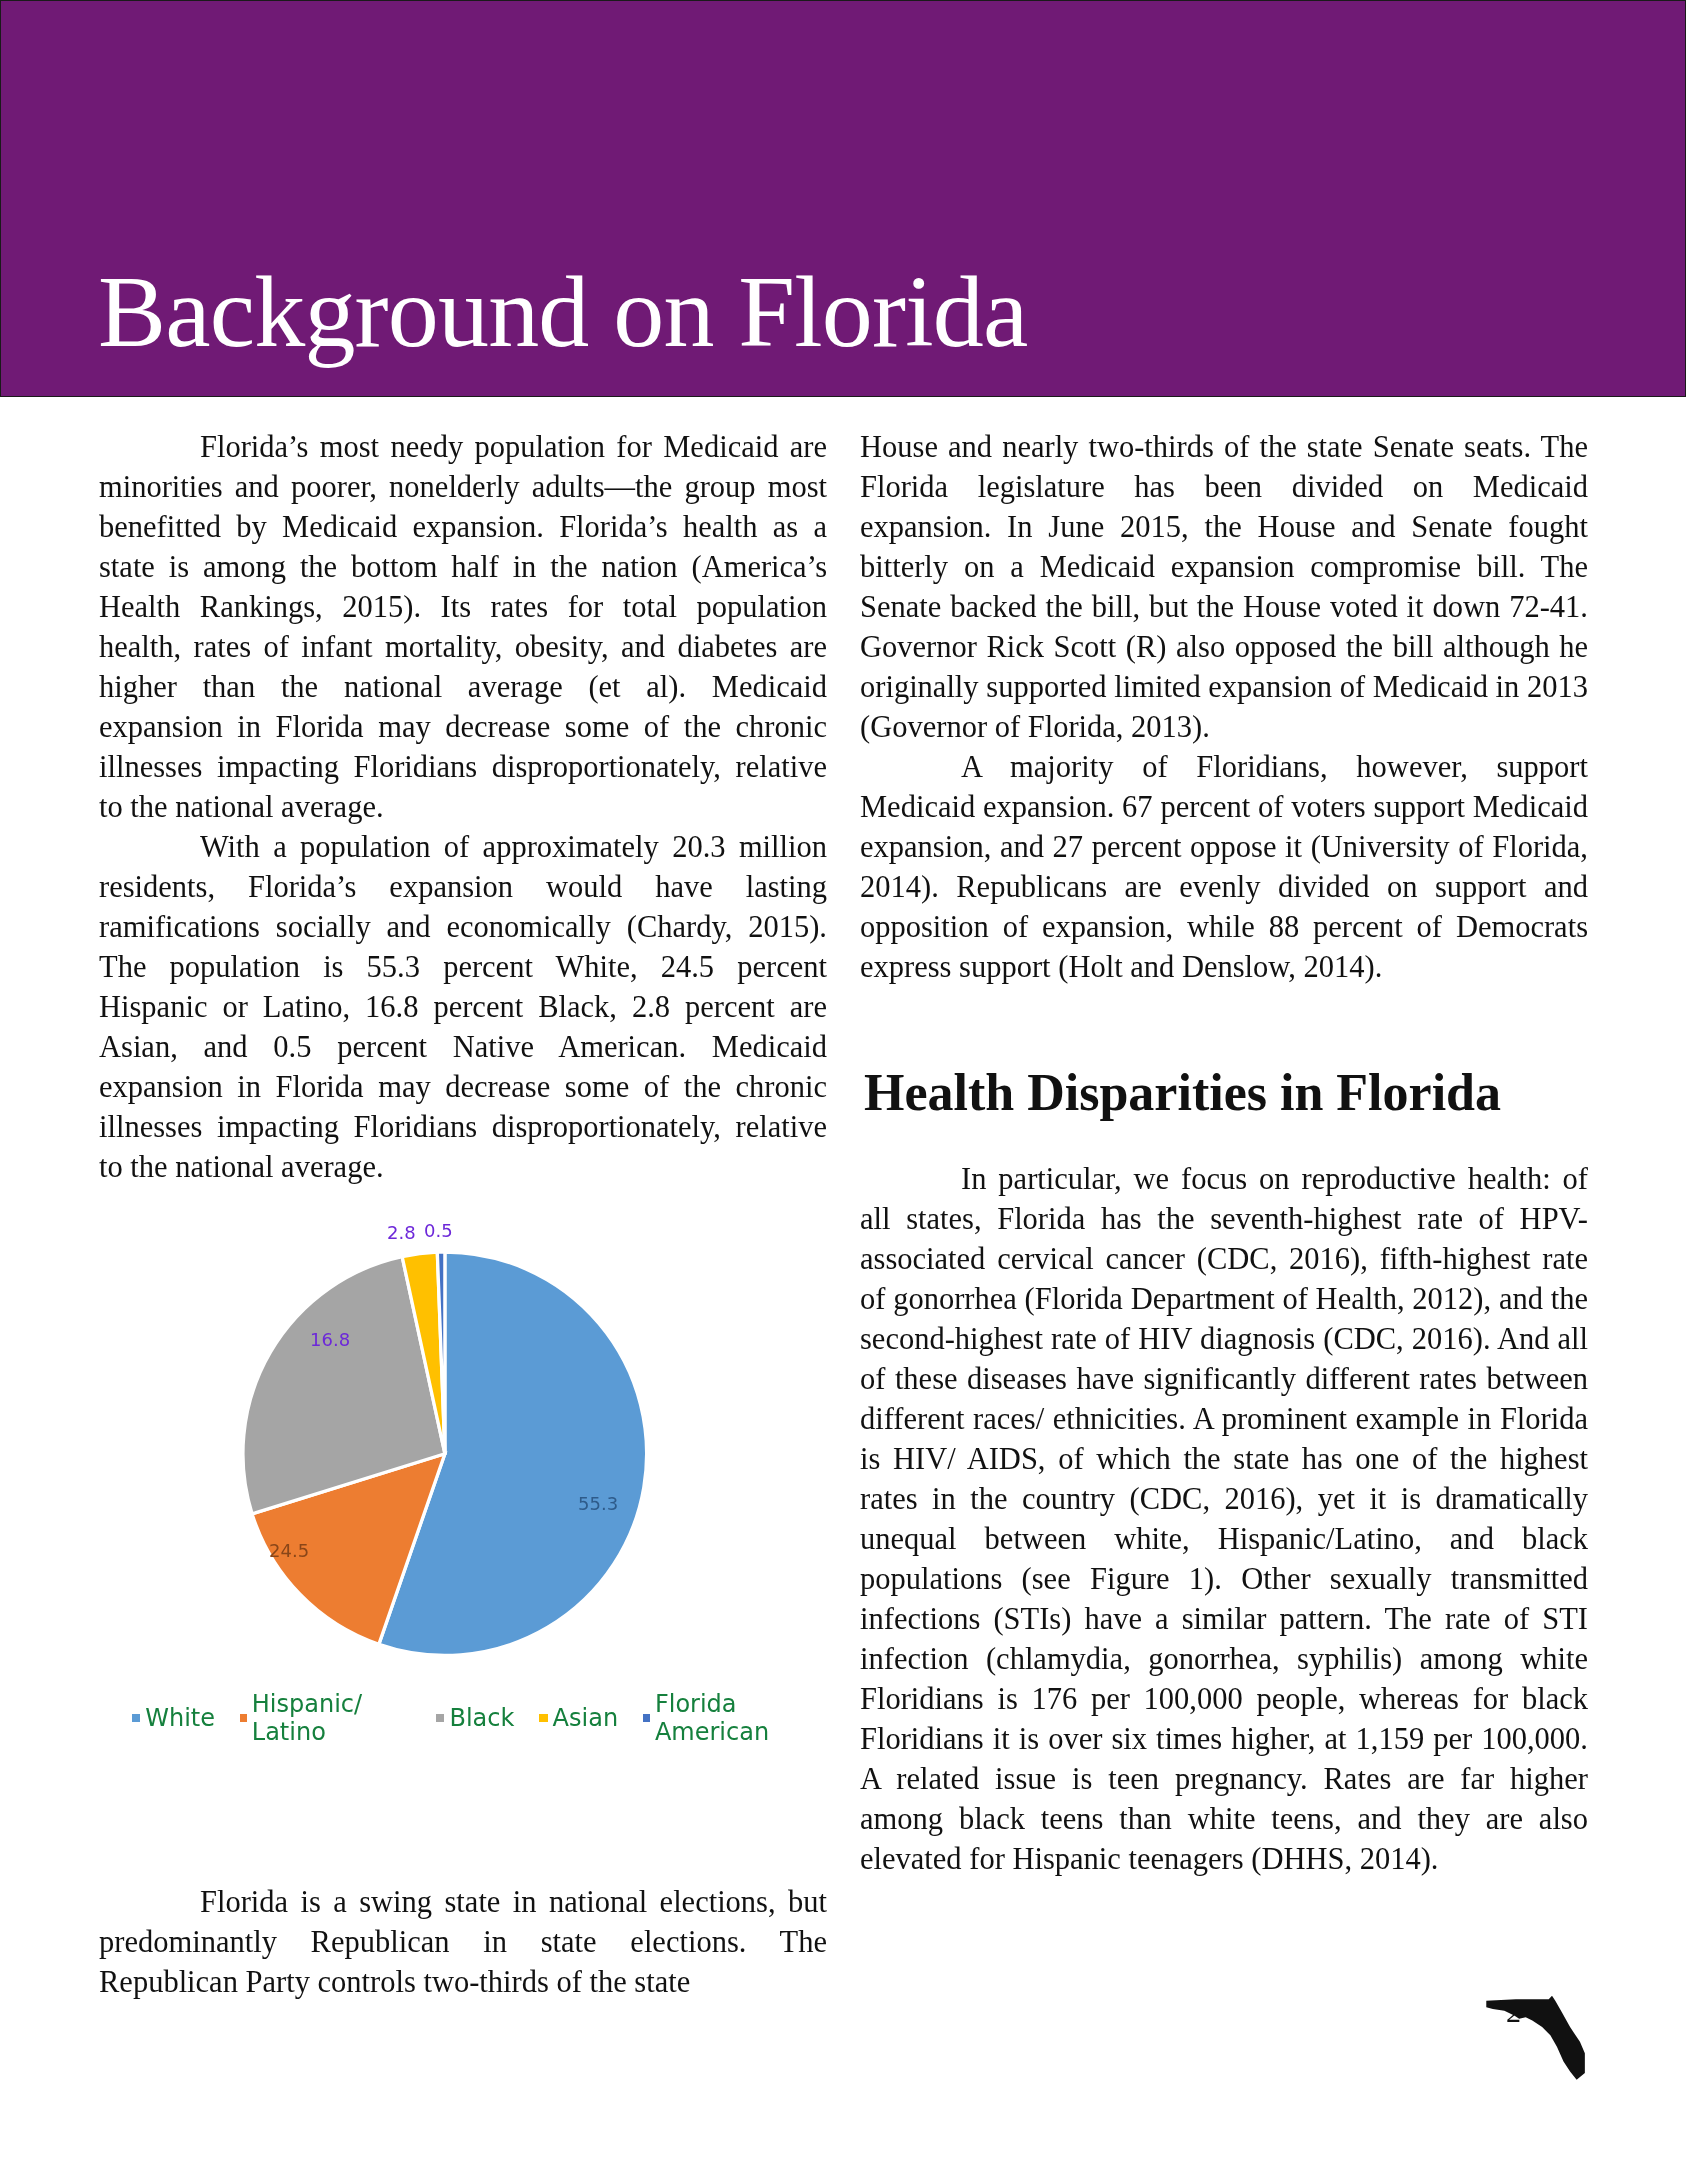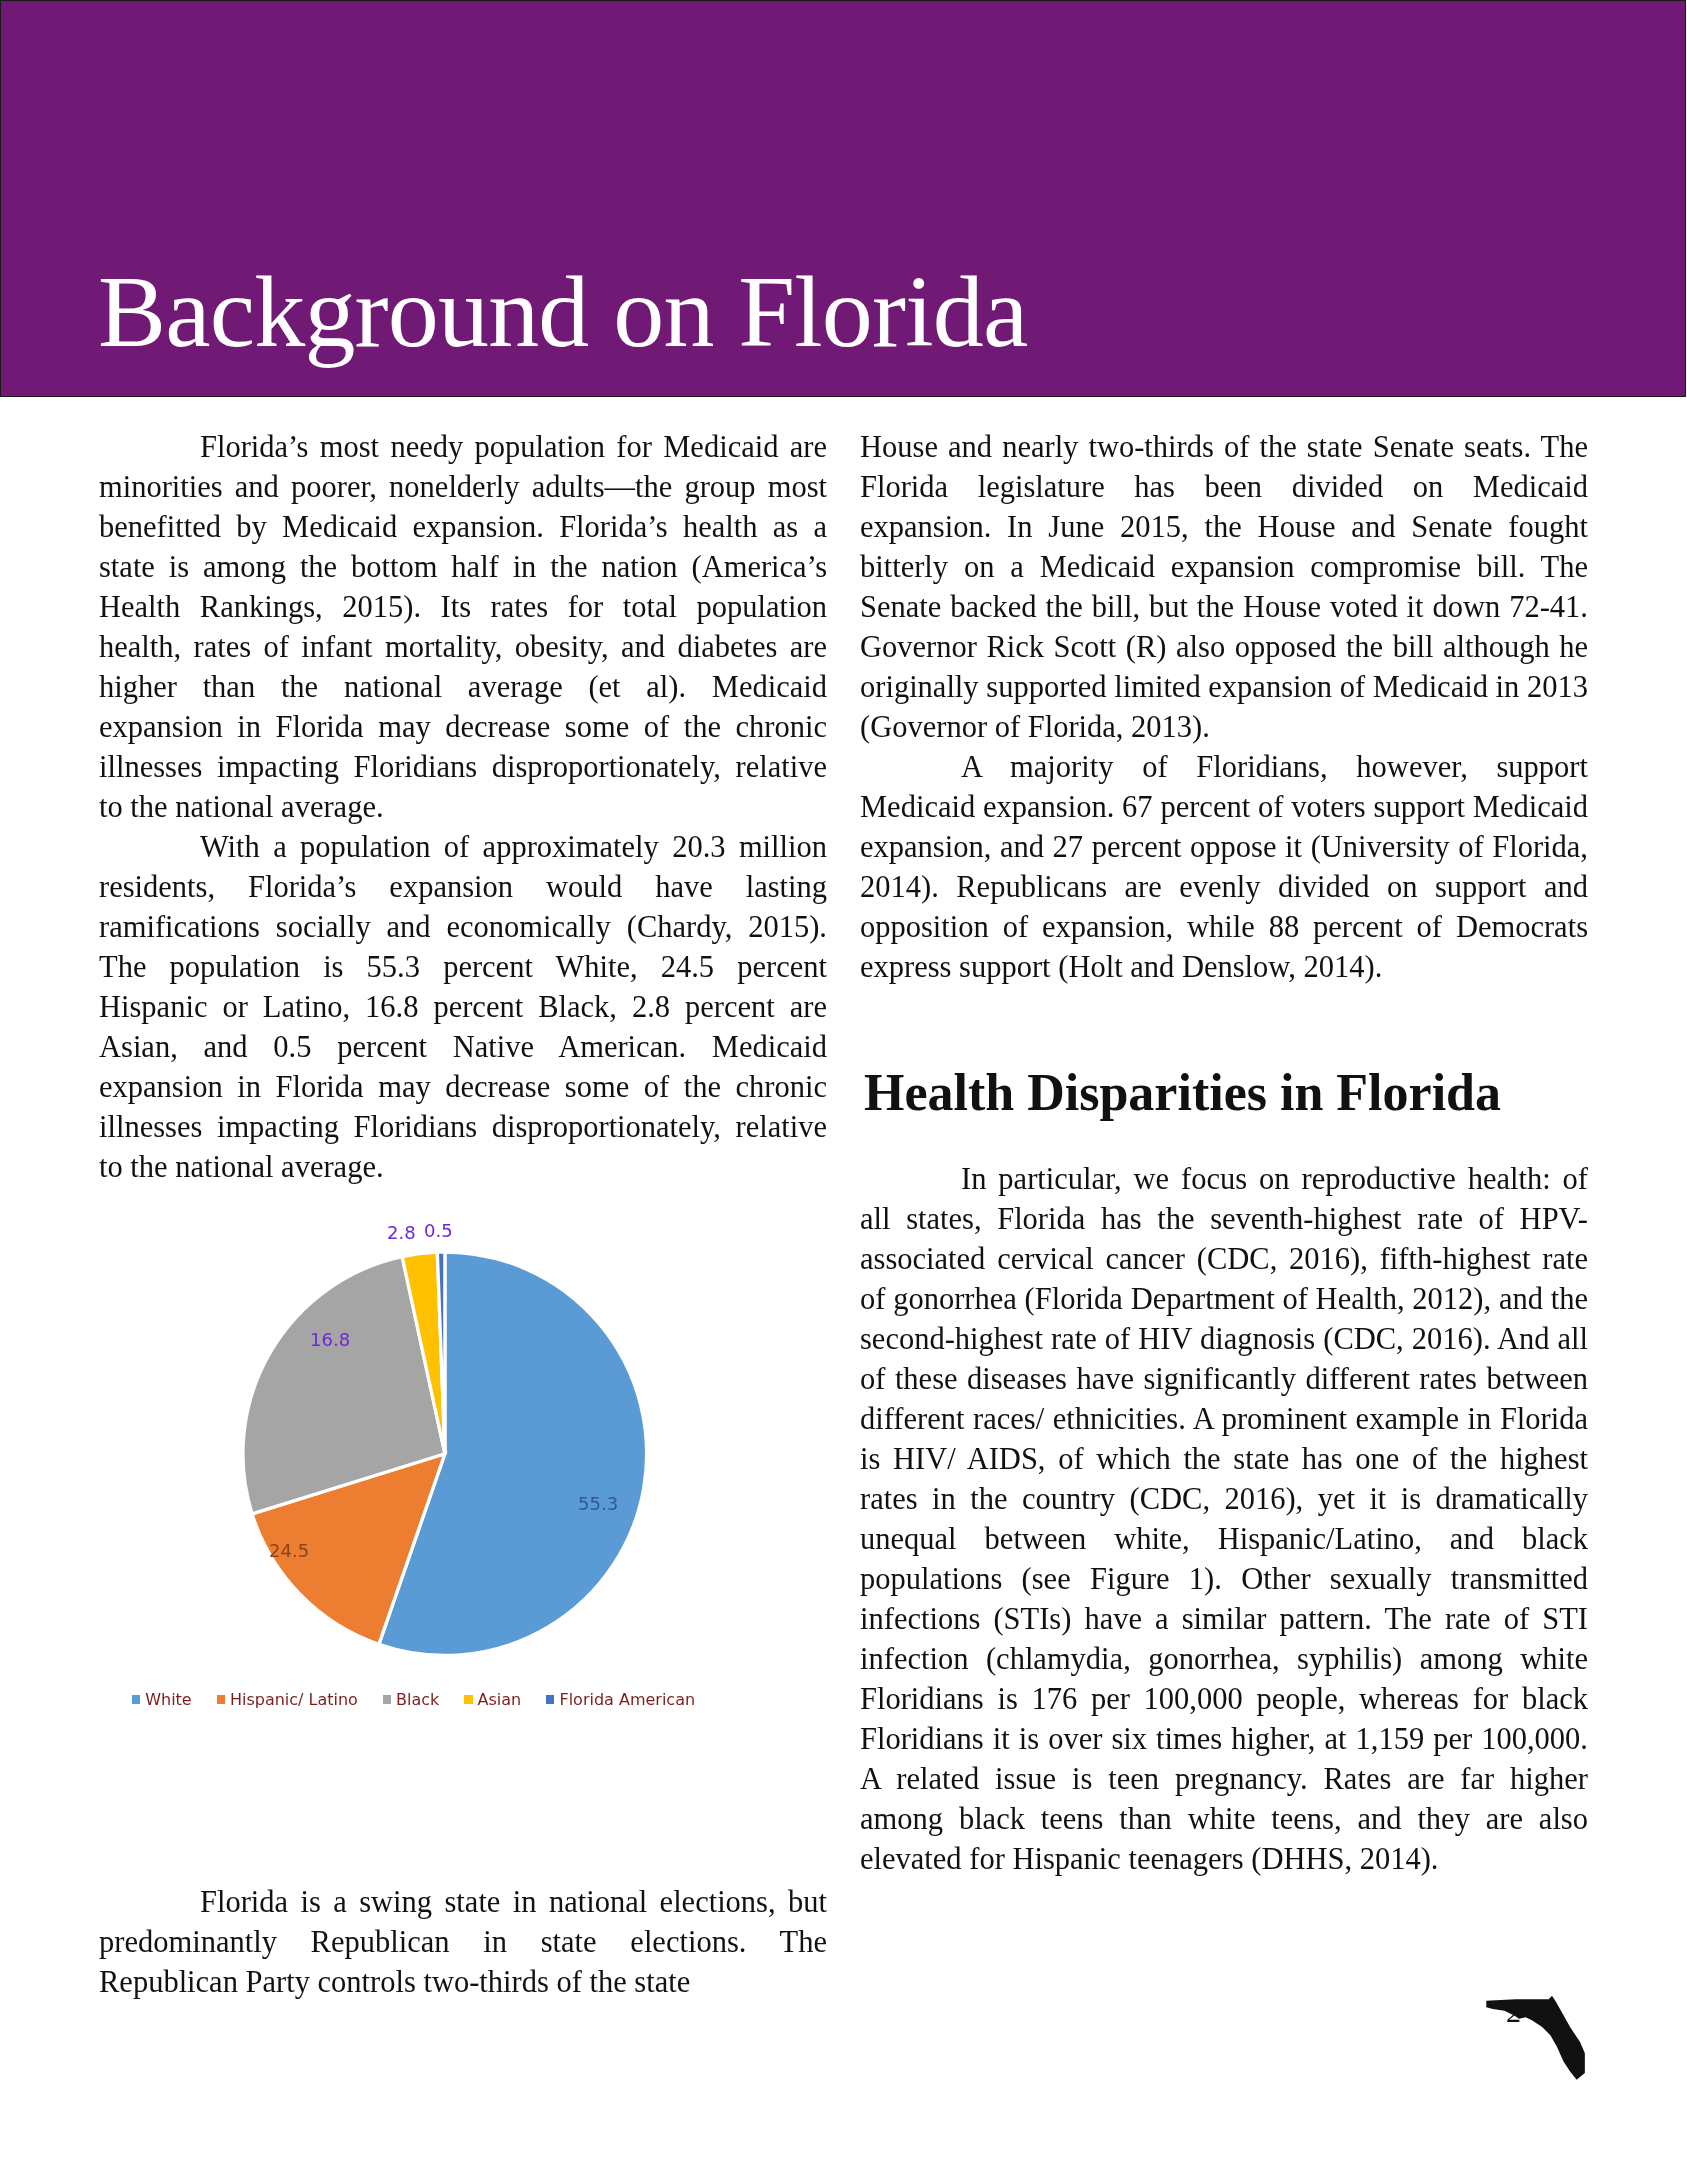--- a/index.html
+++ b/index.html
@@ -16,21 +16,21 @@
   .col-right { left: 860px; }
   .col p { margin: 0; }
   .indent { text-indent: 101px; }
   .section-heading { font-family: "Liberation Serif", serif; font-weight: bold;
                      font-size: 52px; margin: 4px; line-height: 1; }
   .figure { position: absolute; left: 99px; top: 1182px; width: 728px; height: 626px; }
   .pie-svg { position: absolute; left: 0; top: 0; }
   .pie-label { position: absolute; font-family: "DejaVu Sans", sans-serif; font-size: 18px;
                color: #6d28d9; }
   .legend { position: absolute; left: 33px; top: 508px; width: 692px; display: flex;
-            gap: 25px; font-family: "DejaVu Sans", sans-serif; font-size: 16px; color: #7f1d1d; }
+            gap: 25px; font-family: "DejaVu Sans", sans-serif; font-size: 24px; color: #15803d; }
   .legend-item { display: flex; align-items: center; gap: 5px; }
   .legend-swatch { width: 8.2px; height: 8.2px; display: inline-block; }
   .caption { position: absolute; left: 0; width: 728px; top: 550px; text-align: center;
              font-style: italic; font-size: 29px; }
   .page-number { position: absolute; left: 1506px; top: 1995px; font-size: 30px; }
   .florida-icon { position: absolute; left: 1483px; top: 1994px; }
 </style>
 </head>
 <body>
 

